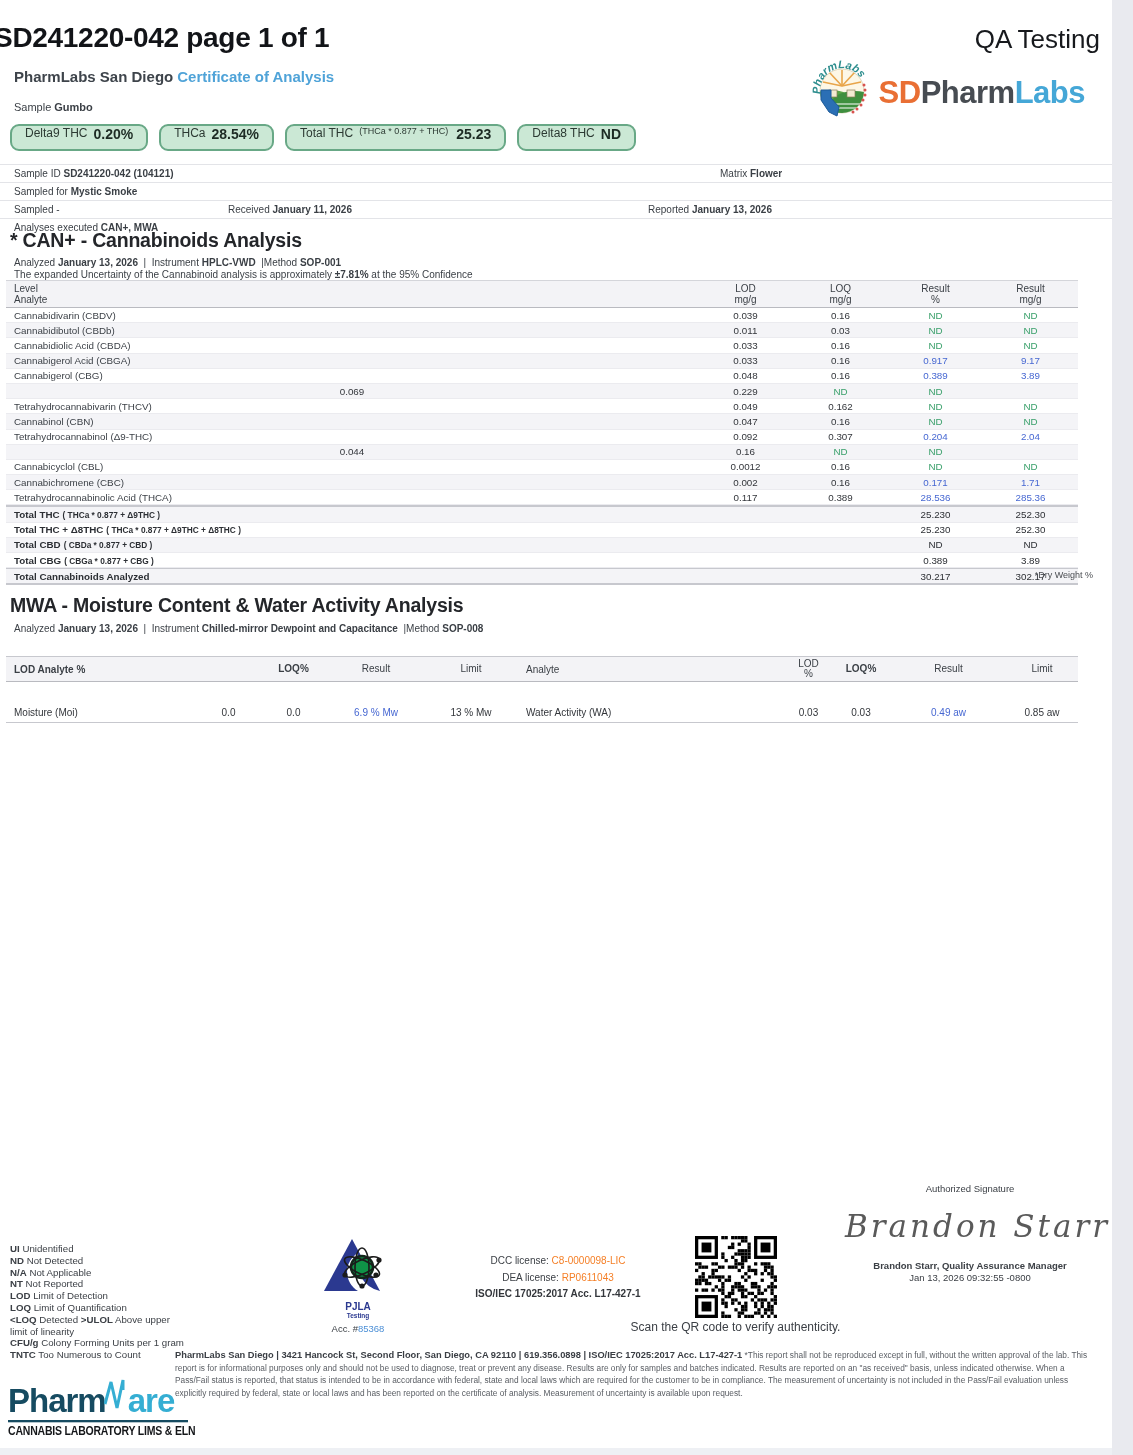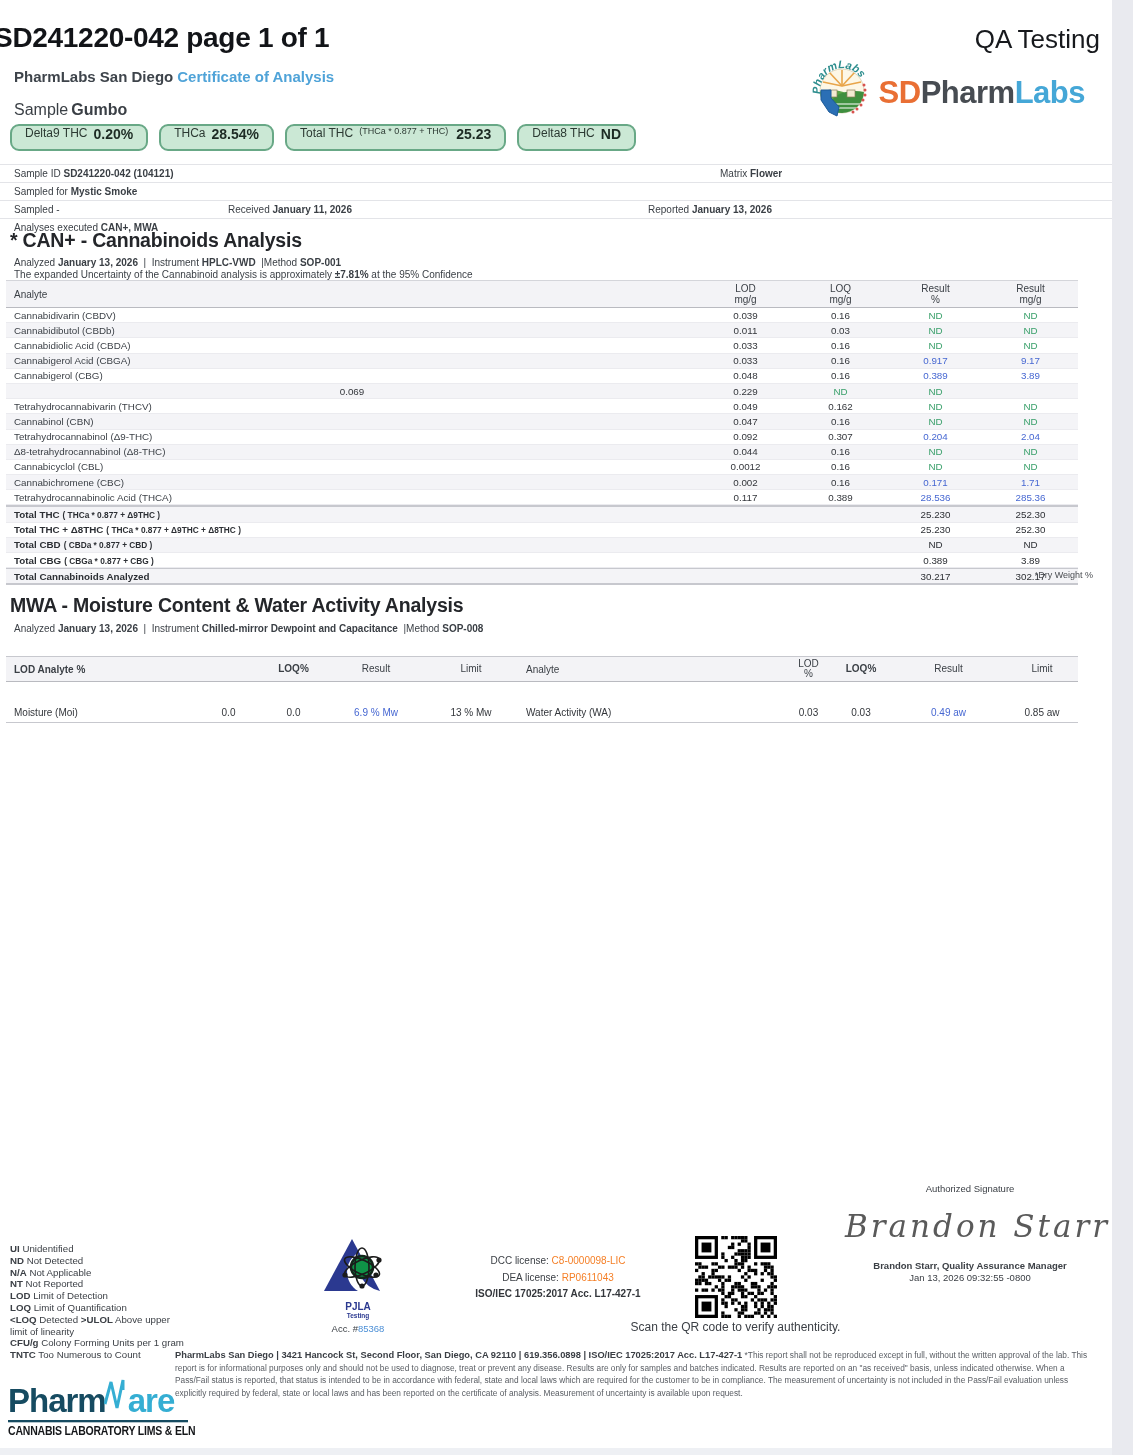--- a/index.html
+++ b/index.html
@@ -13,21 +13,21 @@
 
   
   .gutter-right{right:0;top:0;width:21px;height:1455px;background:#e9eaef;}
   .bottom-strip{left:0;bottom:0;width:1112px;height:7px;background:#eef0f4;}
 
   
   .doc-title{left:-6px;top:22px;font-size:28px;font-weight:600;letter-spacing:-.3px;color:#121418;}
   .qa-title{top:24px;right:33px;font-size:26px;font-weight:500;color:#17191d;}
   .lab-line{left:14px;top:68px;font-size:15px;font-weight:700;color:#3e444b;}
   .lab-line .coa{color:#4fa3d8;font-weight:600;margin-left:4px;}
-  .sample-line{left:14px;top:101px;font-size:16px;color:#3a3f45;}
+  .sample-line{left:14px;top:101px;font-size:11px;color:#3a3f45;}
   .sample-line .v{font-weight:600;margin-left:3px;}
 
   
   .brand{right:48px;top:60px;display:flex;align-items:center;gap:6px;}
   .brand-text{font-size:31px;font-weight:700;letter-spacing:-.5px;}
   .brand-text .sd{color:#e96f34;}
   .brand-text .ph{color:#474c52;}
   .brand-text .lb{color:#45a7d7;font-weight:600;}
 
   
@@ -236,20 +236,21 @@
   <span>Instrument</span> <b>HPLC-VWD</b>
   &nbsp;<span>|</span><span>Method</span> <b>SOP-001</b>
 </div>
 <div class="abs can-unc">
   <span>The expanded Uncertainty of the Cannabinoid analysis is approximately </span><b>±7.81%</b><span> at the 95% Confidence</span>
 </div>
 
 <div class="abs ctable">
   <div class="chead">
     <div class="ca">
+      <div>Level</div>
       <div>Analyte</div>
     </div>
     <div class="cc">
         <div>LOD</div>
         <div>mg/g</div>
       </div>
     <div class="cc">
         <div>LOQ</div>
         <div>mg/g</div>
       </div>
@@ -319,21 +320,20 @@
     <div class="res mg nd">ND</div>
   </div>
       <div class="crow">
     <div class="name"><span class="nm">Tetrahydrocannabinol (Δ9-THC)</span></div>
     <div class="num lod">0.092</div>
     <div class="num loq">0.307</div>
     <div class="res pct val">0.204</div>
     <div class="res mg val">2.04</div>
   </div>
       <div class="crow alt">
-    <div class="name"><span class="nm">Δ8-tetrahydrocannabinol (Δ8-THC)</span></div>
     <div class="num lod">0.044</div>
     <div class="num loq">0.16</div>
     <div class="res pct nd">ND</div>
     <div class="res mg nd">ND</div>
   </div>
       <div class="crow">
     <div class="name"><span class="nm">Cannabicyclol (CBL)</span></div>
     <div class="num lod">0.0012</div>
     <div class="num loq">0.16</div>
     <div class="res pct nd">ND</div>

